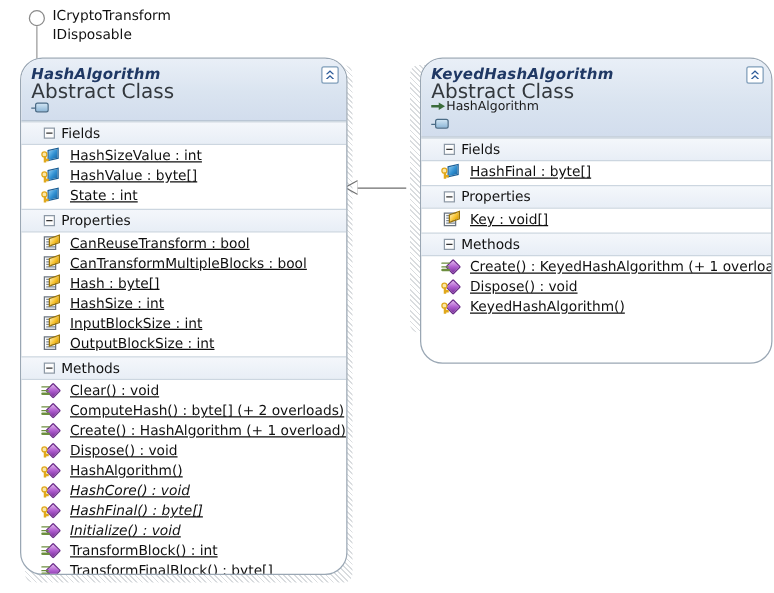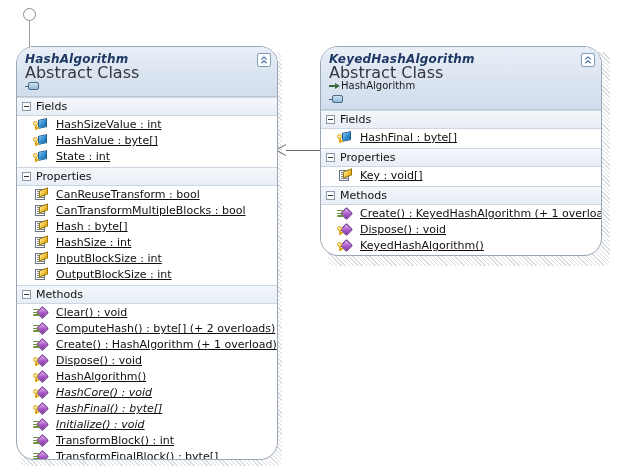--- a/index.html
+++ b/index.html
@@ -146,21 +146,21 @@
   .collapse-btn svg { display: block; }
 
   
   .section-header {
     background: linear-gradient(to bottom, #f4f7fb 0%, #e8eef6 100%);
     border-top: 1px solid #ccd6e0;
     border-bottom: 1px solid #ccd6e0;
     height: 17px;
     display: flex;
     align-items: center;
-    padding-left: 5px;
+    padding-left: 18px;
     font-size: 11px;
     color: #111111;
   }
   .section-header .expander {
     width: 9px; height: 9px;
     border: 1px solid #8d99a6;
     background: #fdfdfd;
     margin-right: 5px;
     position: relative;
     box-sizing: border-box;
@@ -291,20 +291,24 @@
     border-top: 5.2px solid transparent;
     border-bottom: 5.2px solid transparent;
   }
 </style>
 </head>
 <body>
 
 <div id="lollipop-group">
   <div class="lolli-circle"></div>
   <div class="lolli-stem"></div>
+  <div class="lolli-labels">
+    <div>ICryptoTransform</div>
+    <div>IDisposable</div>
+  </div>
 </div>
 
 <div id="inherit-connector">
   <div class="line"></div>
   <div class="tri tri-outer"></div>
   <div class="tri tri-inner"></div>
 </div>
 
 <div class="class-shadow" style="left:20px; top:52px; width:262px; height:414px;"></div>
 <div class="class-shadow" style="left:328px; top:52px; width:282px; height:214px;"></div>
@@ -515,21 +519,21 @@
             <span></span>
             <span></span>
             <span></span>
           </div>
         </div>
         <span class="m-label">TransformFinalBlock() : byte[]</span>
       </div>
     </div>
   </div>
 
-<div id="class-keyed-hash-algorithm" class="class-box" style="left:320px; top:46px; width:282px; height:210px;">
+<div id="class-keyed-hash-algorithm" class="class-box" style="left:336px; top:46px; width:282px; height:245px;">
     <div class="class-header">
       <div class="class-title">KeyedHashAlgorithm</div>
       <div class="class-stereotype">Abstract Class</div>
       <div class="class-base"><span class="base-arrow"></span><span>HashAlgorithm</span></div>
       <div class="stub-icon">
         <div class="s-line"></div>
         <div class="s-box"></div>
       </div>
       <div class="collapse-btn">
         <svg width="10" height="10" viewBox="0 0 10 10">

